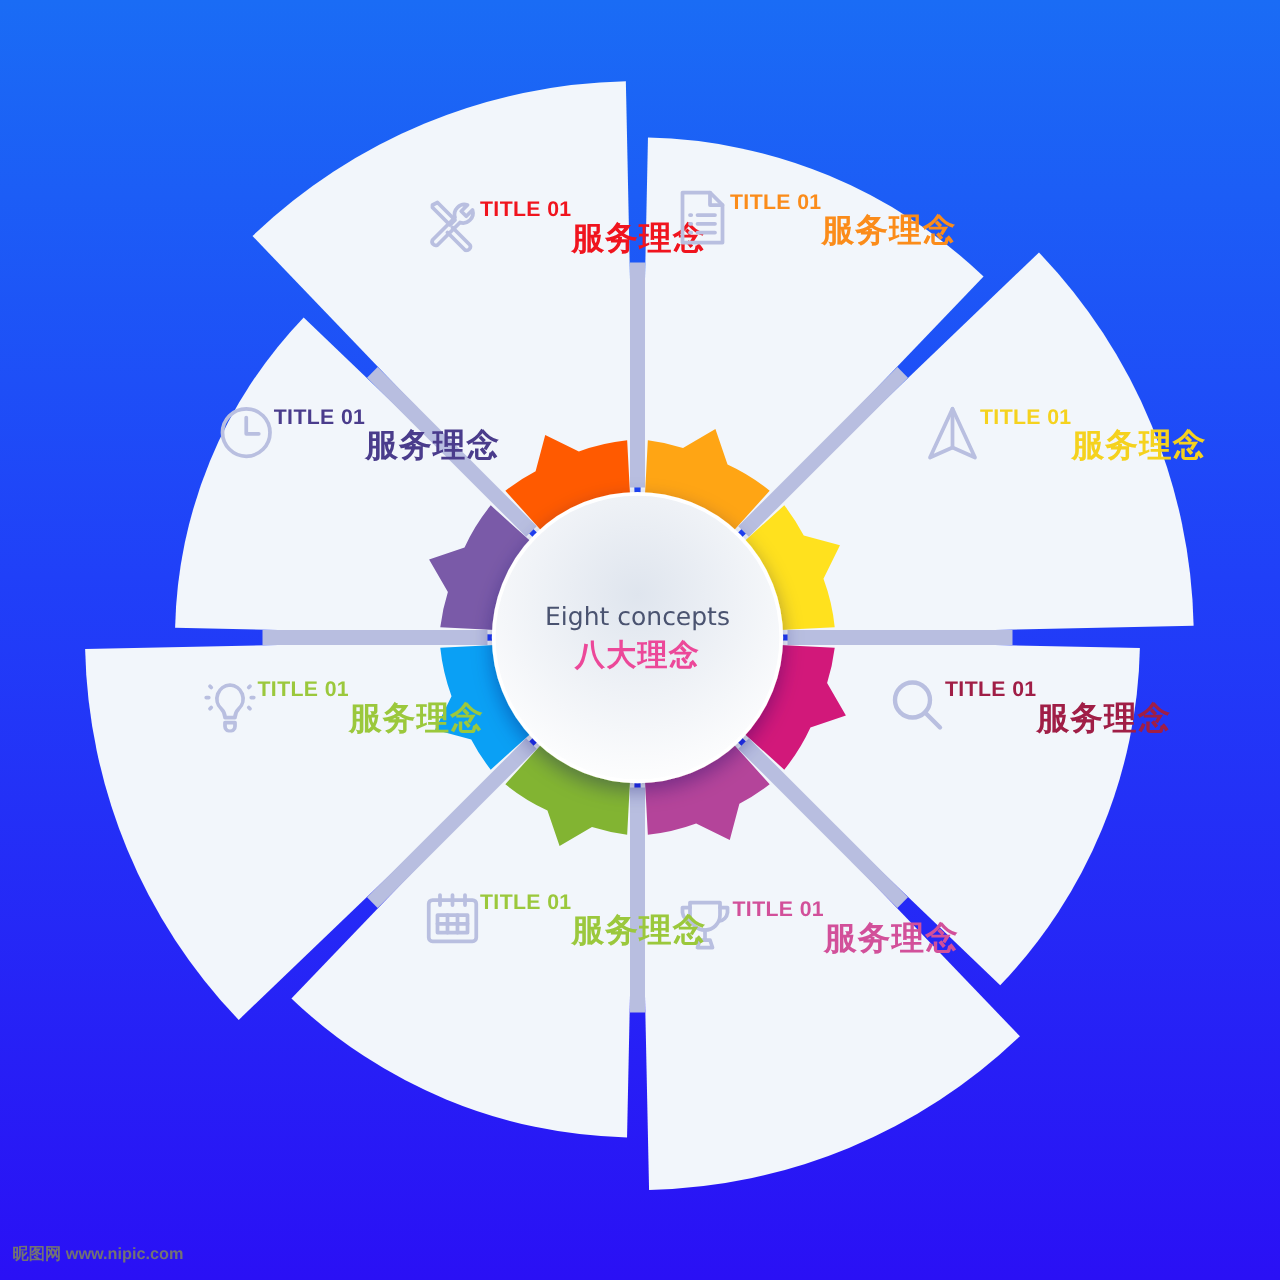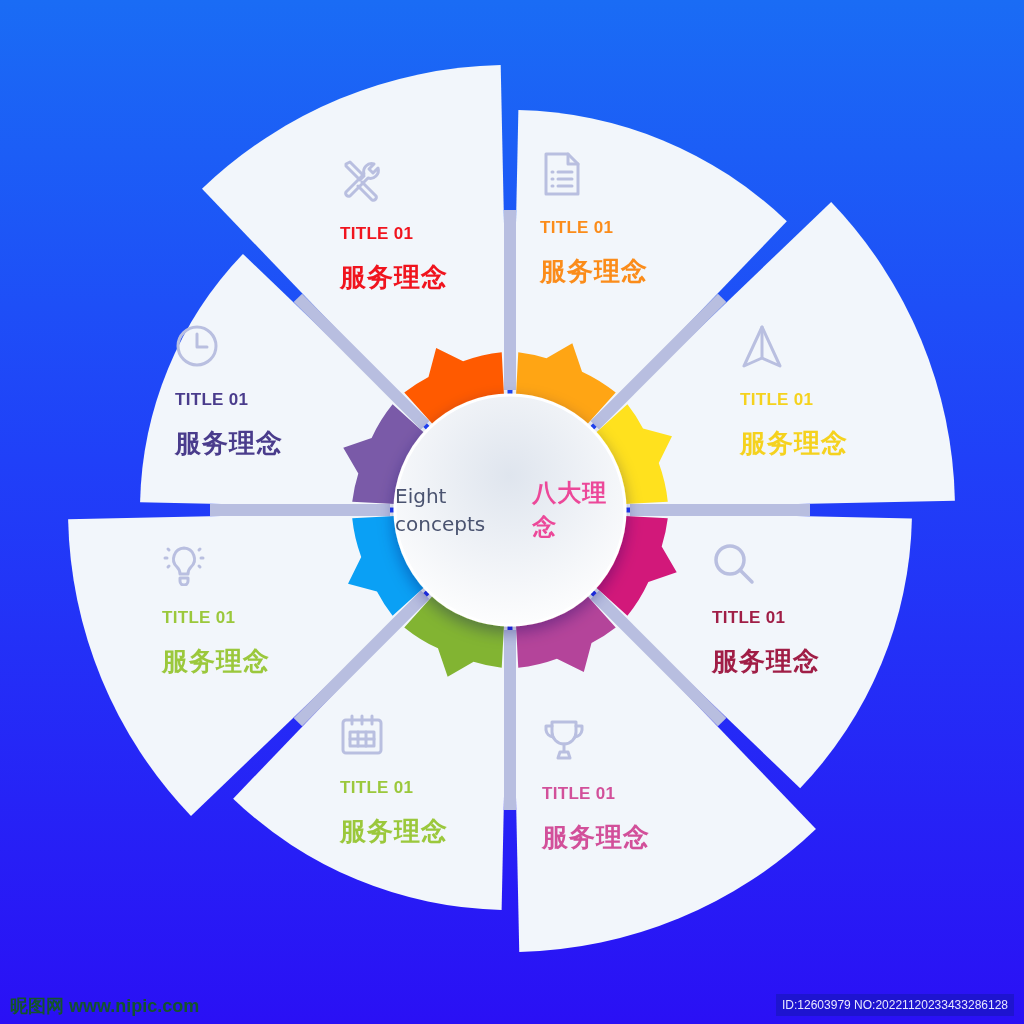--- a/index.html
+++ b/index.html
@@ -1,28 +1,28 @@
 <!DOCTYPE html>
 <html><head>
 <meta charset="utf-8">
 <style>
   html,body{margin:0;padding:0;}
   body{width:1024px;height:1024px;overflow:hidden;position:relative;
     background:linear-gradient(180deg,#1a6cf5 0%,#2040f8 45%,#2a10f5 100%);
     font-family:"DejaVu Sans","Liberation Sans",sans-serif;}
   #stage{position:absolute;left:0;top:0;width:1024px;height:1024px;}
-  .label{position:absolute;display:flex;flex-direction:column;align-items:flex-start;}
+  .label{position:absolute;display:flex;flex-direction:row;align-items:flex-start;}
   .icon{width:44px;height:44px;margin-bottom:22px;}
   .icon svg{width:44px;height:44px;display:block;}
   .title{font-family:"Liberation Sans",sans-serif;font-weight:700;font-size:17px;letter-spacing:0.3px;line-height:20px;}
   .sub{font-family:"DejaVu Sans",sans-serif;font-weight:700;font-size:26px;line-height:34px;letter-spacing:1px;margin-top:16px;}
-  .center-text{position:absolute;left:395px;top:395px;width:230px;height:230px;display:flex;align-items:center;justify-content:flex-start;}
+  .center-text{position:absolute;left:395px;top:395px;width:230px;height:230px;display:flex;flex-direction:column;align-items:center;justify-content:center;}
   .center-en{font-family:"DejaVu Sans",sans-serif;font-size:20px;color:#4a5370;line-height:28px;}
   .center-zh{font-family:"DejaVu Sans",sans-serif;font-weight:700;font-size:24px;color:#ec4899;line-height:34px;letter-spacing:1px;}
-  .footer-logo{position:absolute;left:10px;top:994px;color:#14532d;font-family:"Liberation Sans",sans-serif;font-weight:700;font-size:18px;}
+  .footer-logo{position:absolute;left:10px;top:994px;color:#737373;font-family:"Liberation Sans",sans-serif;font-weight:700;font-size:13px;}
   .footer-id{position:absolute;right:10px;top:994px;background:#1e14d0;color:#e8e8ff;font-family:"Liberation Sans",sans-serif;font-size:12px;padding:4px 6px;}
 </style>
 </head>
 <body>
 
 <div id="stage">
   <svg width="1024" height="1024" viewBox="0 0 1024 1024" style="position:absolute;left:0;top:0;">
     <defs>
       <linearGradient id="panelGrad" x1="0" y1="0" x2="1" y2="1">
         <stop offset="0" stop-color="#e4ecf6"></stop>
@@ -162,14 +162,13 @@
       <svg viewBox="0 0 44 44" fill="none" stroke="#b9bfe0" stroke-width="3" stroke-linecap="round" stroke-linejoin="round">
         <circle cx="22" cy="22" r="19"></circle>
           <path d="M22 10v13h10"></path>
       </svg>
     </div>
     <div class="title" style="color:#4a3c8c">TITLE 01</div>
     <div class="sub" style="color:#4a3c8c">服务理念</div>
   </div>
 
   <div class="footer-logo">昵图网 www.nipic.com</div>
-  <div class="footer-id">ID:12603979 NO:20221120233433286128</div>
 </div>
 
 </body></html>

